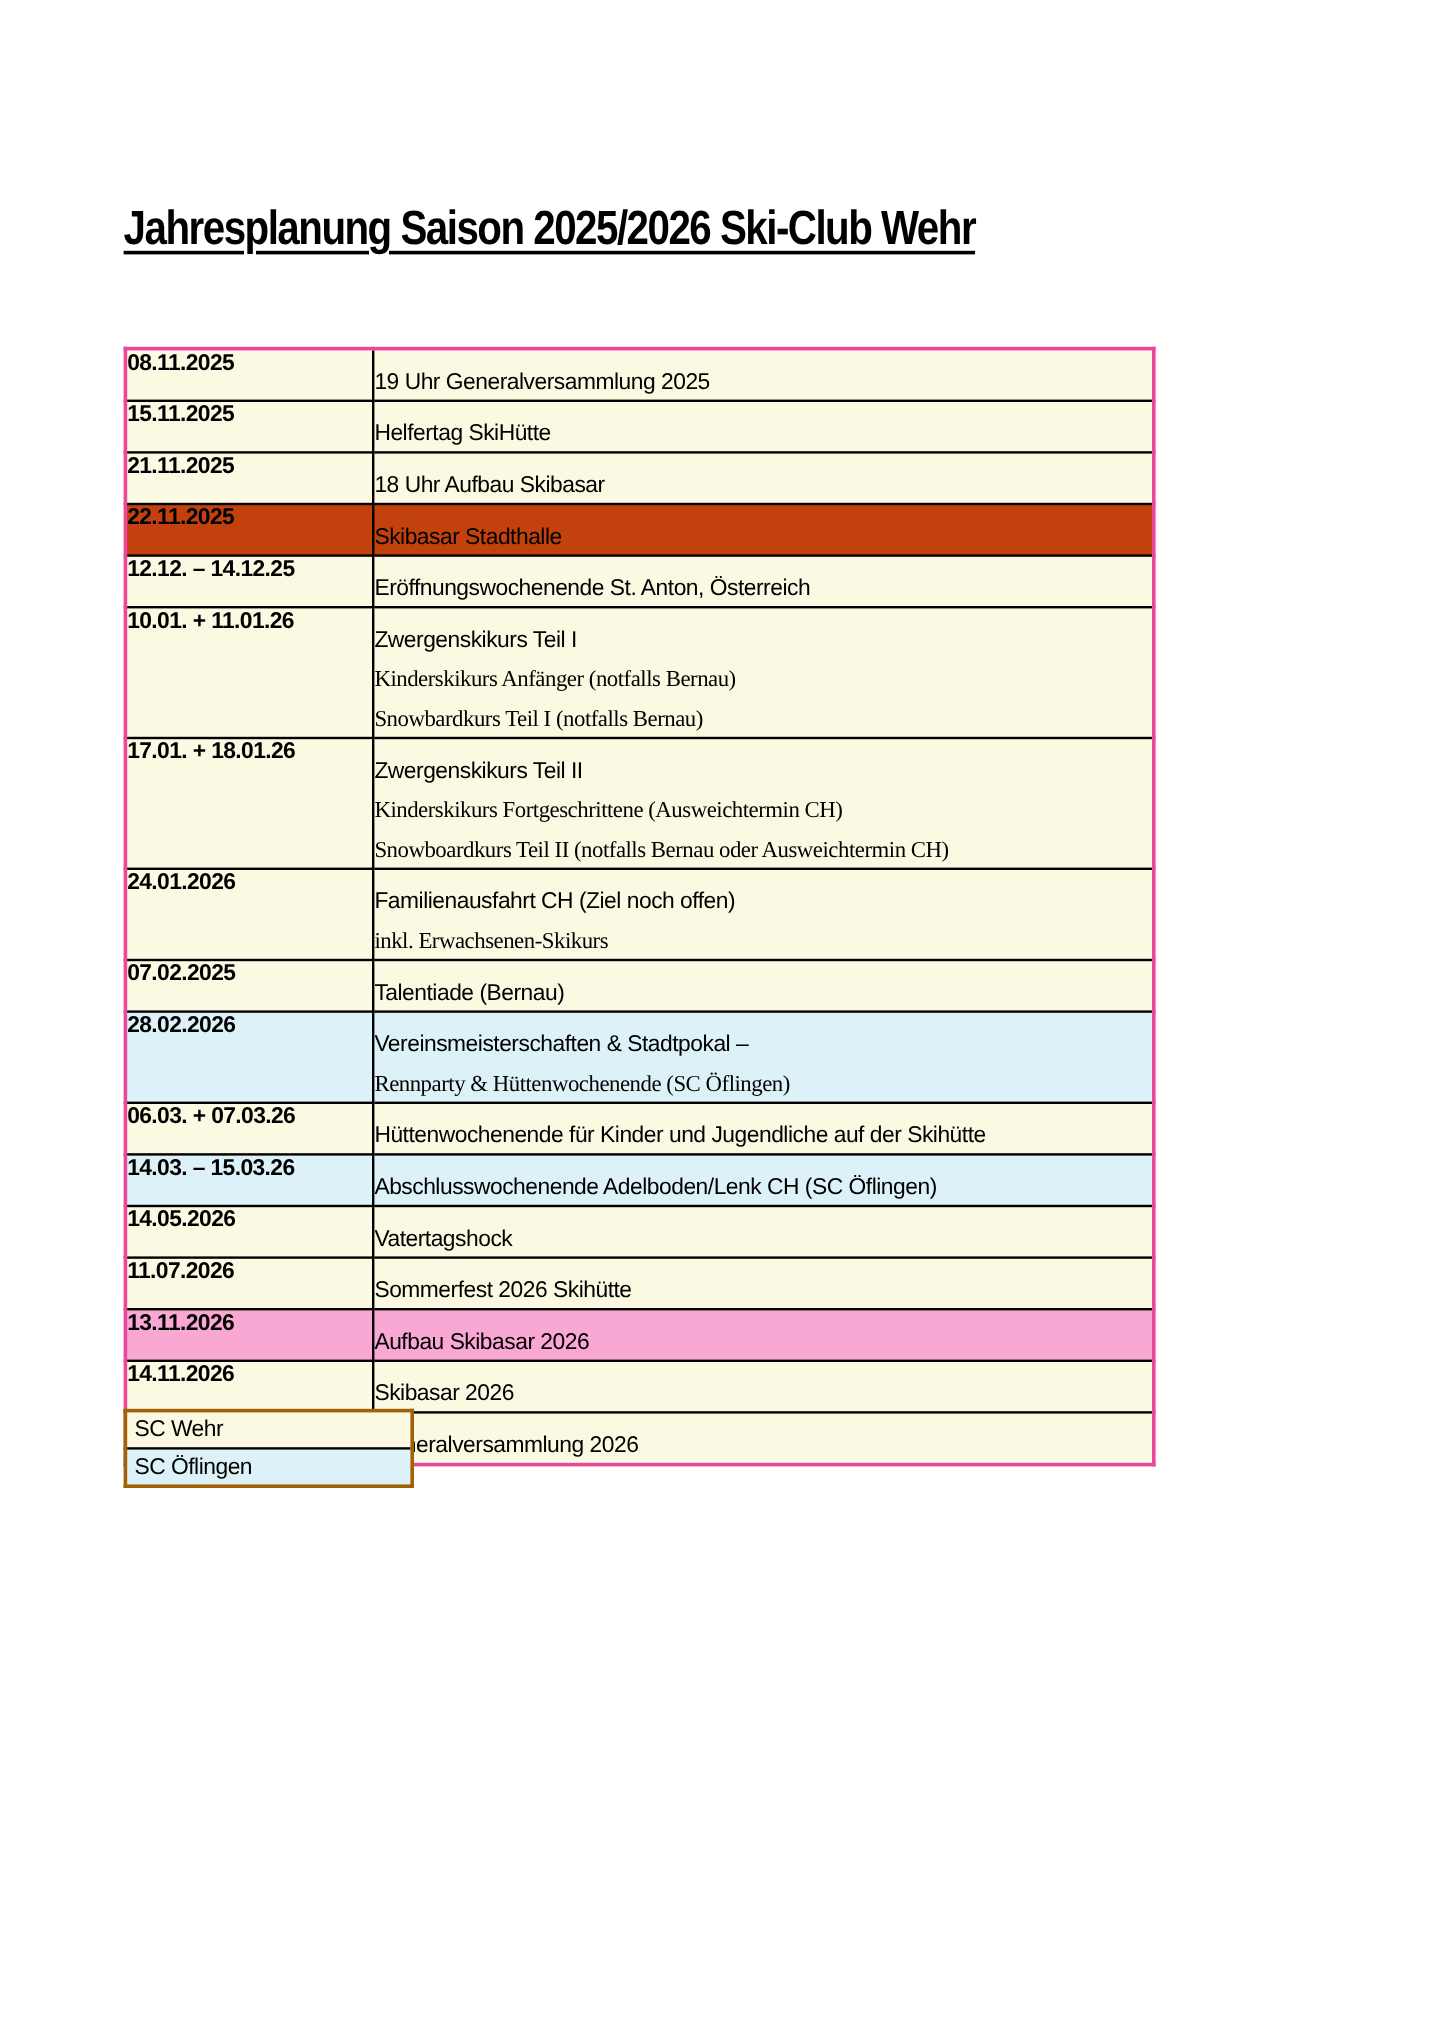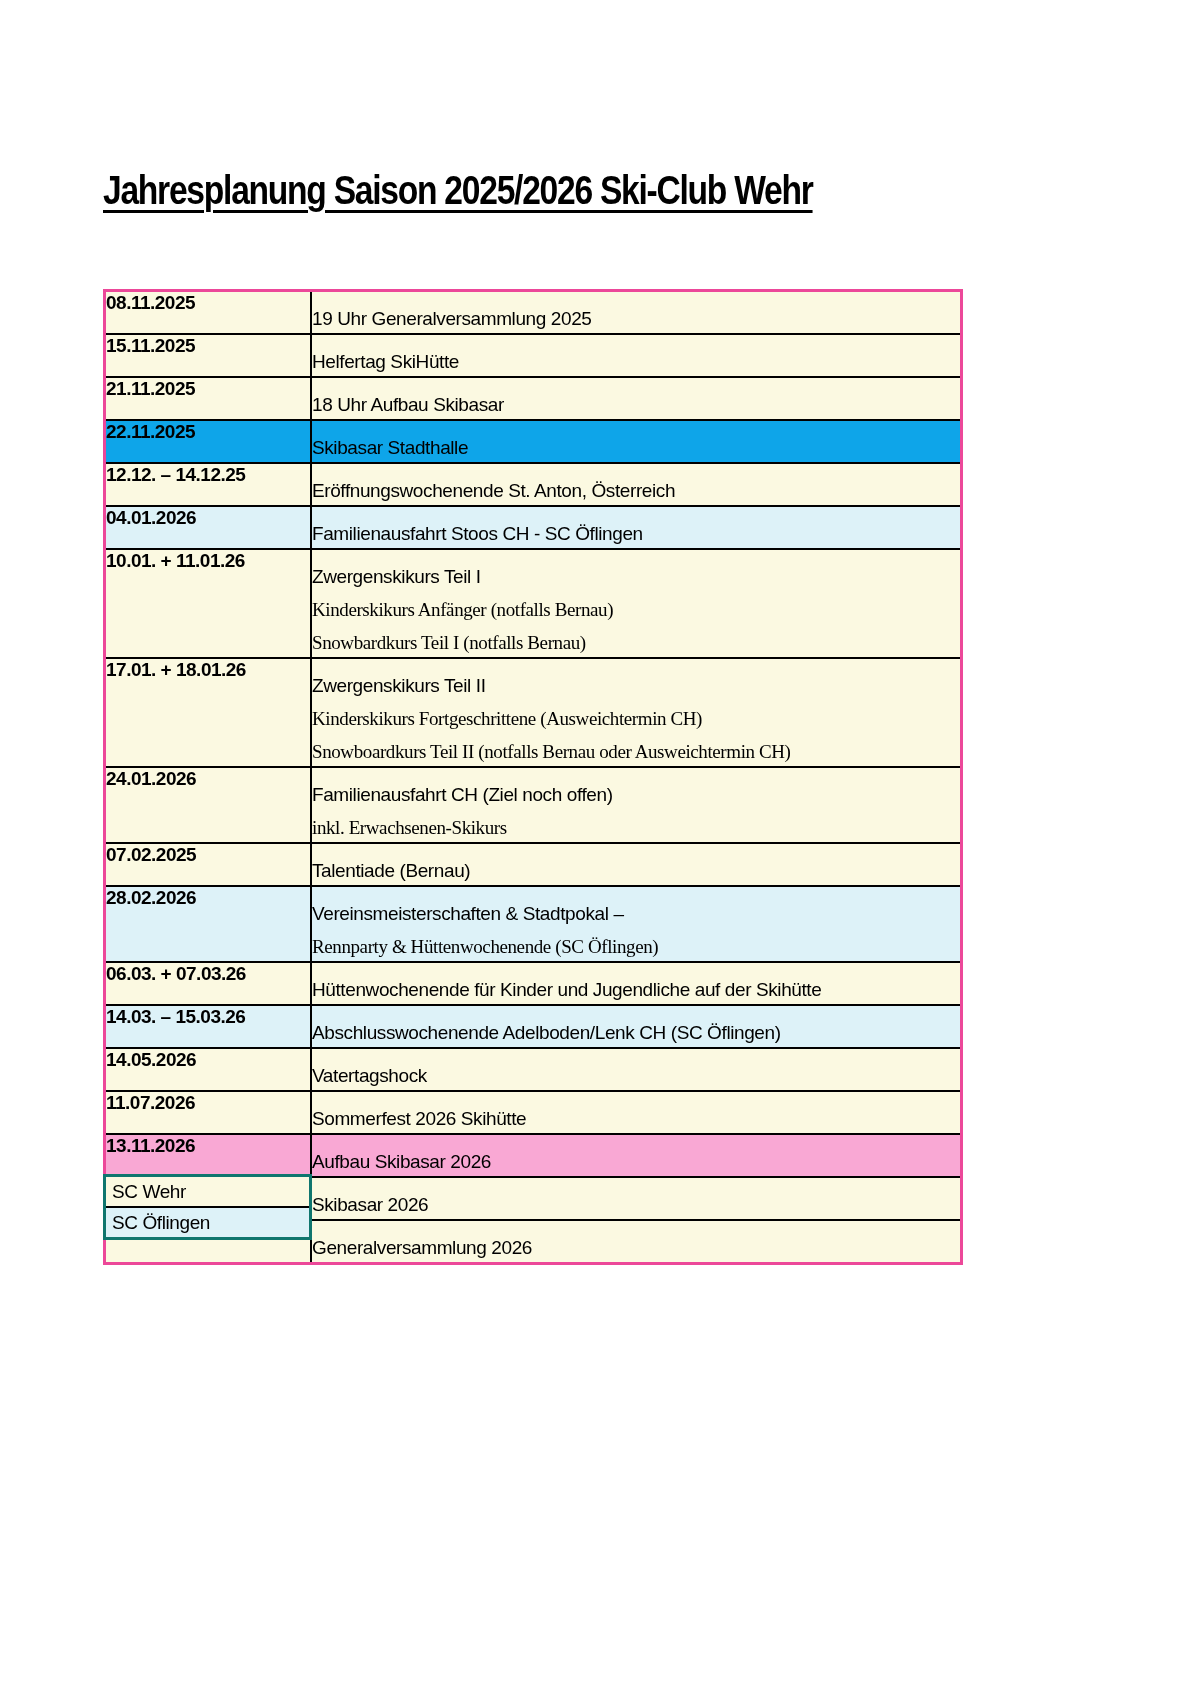--- a/index.html
+++ b/index.html
@@ -64,24 +64,24 @@
     margin-top: 12px;
   }
   .event-line + .event-line {
     margin-top: 4px;
     font-family: Liberation Serif, serif;
   }
   table.legend {
     position: absolute;
     left: 103px;
     top: 1174px;
-    width: 209px;
+    width: 242px;
     border-collapse: collapse;
     table-layout: fixed;
-    border: 3px solid #0f766e;
+    border: 3px solid #a16207;
   }
   table.legend td {
     border: 2px solid #000;
     font-size: 19px;
     letter-spacing: -0.4px;
     line-height: 23px;
     padding: 3px 4px 3px 6px;
     white-space: nowrap;
   }
 </style>
@@ -105,36 +105,30 @@
           <td class="event-cell">
             <div class="event-line">Helfertag SkiHütte</div>
           </td>
         </tr>
         <tr style="background: rgb(251, 249, 225);">
           <td class="date-cell">21.11.2025</td>
           <td class="event-cell">
             <div class="event-line">18 Uhr Aufbau Skibasar</div>
           </td>
         </tr>
-        <tr style="background: #0ea5e9;">
+        <tr style="background: #c2410c;">
           <td class="date-cell">22.11.2025</td>
           <td class="event-cell">
             <div class="event-line">Skibasar Stadthalle</div>
           </td>
         </tr>
         <tr style="background: rgb(251, 249, 225);">
           <td class="date-cell">12.12. – 14.12.25</td>
           <td class="event-cell">
             <div class="event-line">Eröffnungswochenende St. Anton, Österreich</div>
-          </td>
-        </tr>
-        <tr style="background: rgb(221, 242, 248);">
-          <td class="date-cell">04.01.2026</td>
-          <td class="event-cell">
-            <div class="event-line">Familienausfahrt Stoos CH - SC Öflingen</div>
           </td>
         </tr>
         <tr style="background: rgb(251, 249, 225); padding-left: 14px;">
           <td class="date-cell">10.01. + 11.01.26</td>
           <td class="event-cell">
             <div class="event-line">Zwergenskikurs Teil I</div>
             <div class="event-line">Kinderskikurs Anfänger (notfalls Bernau)</div>
             <div class="event-line">Snowbardkurs Teil I (notfalls Bernau)</div>
           </td>
         </tr>

